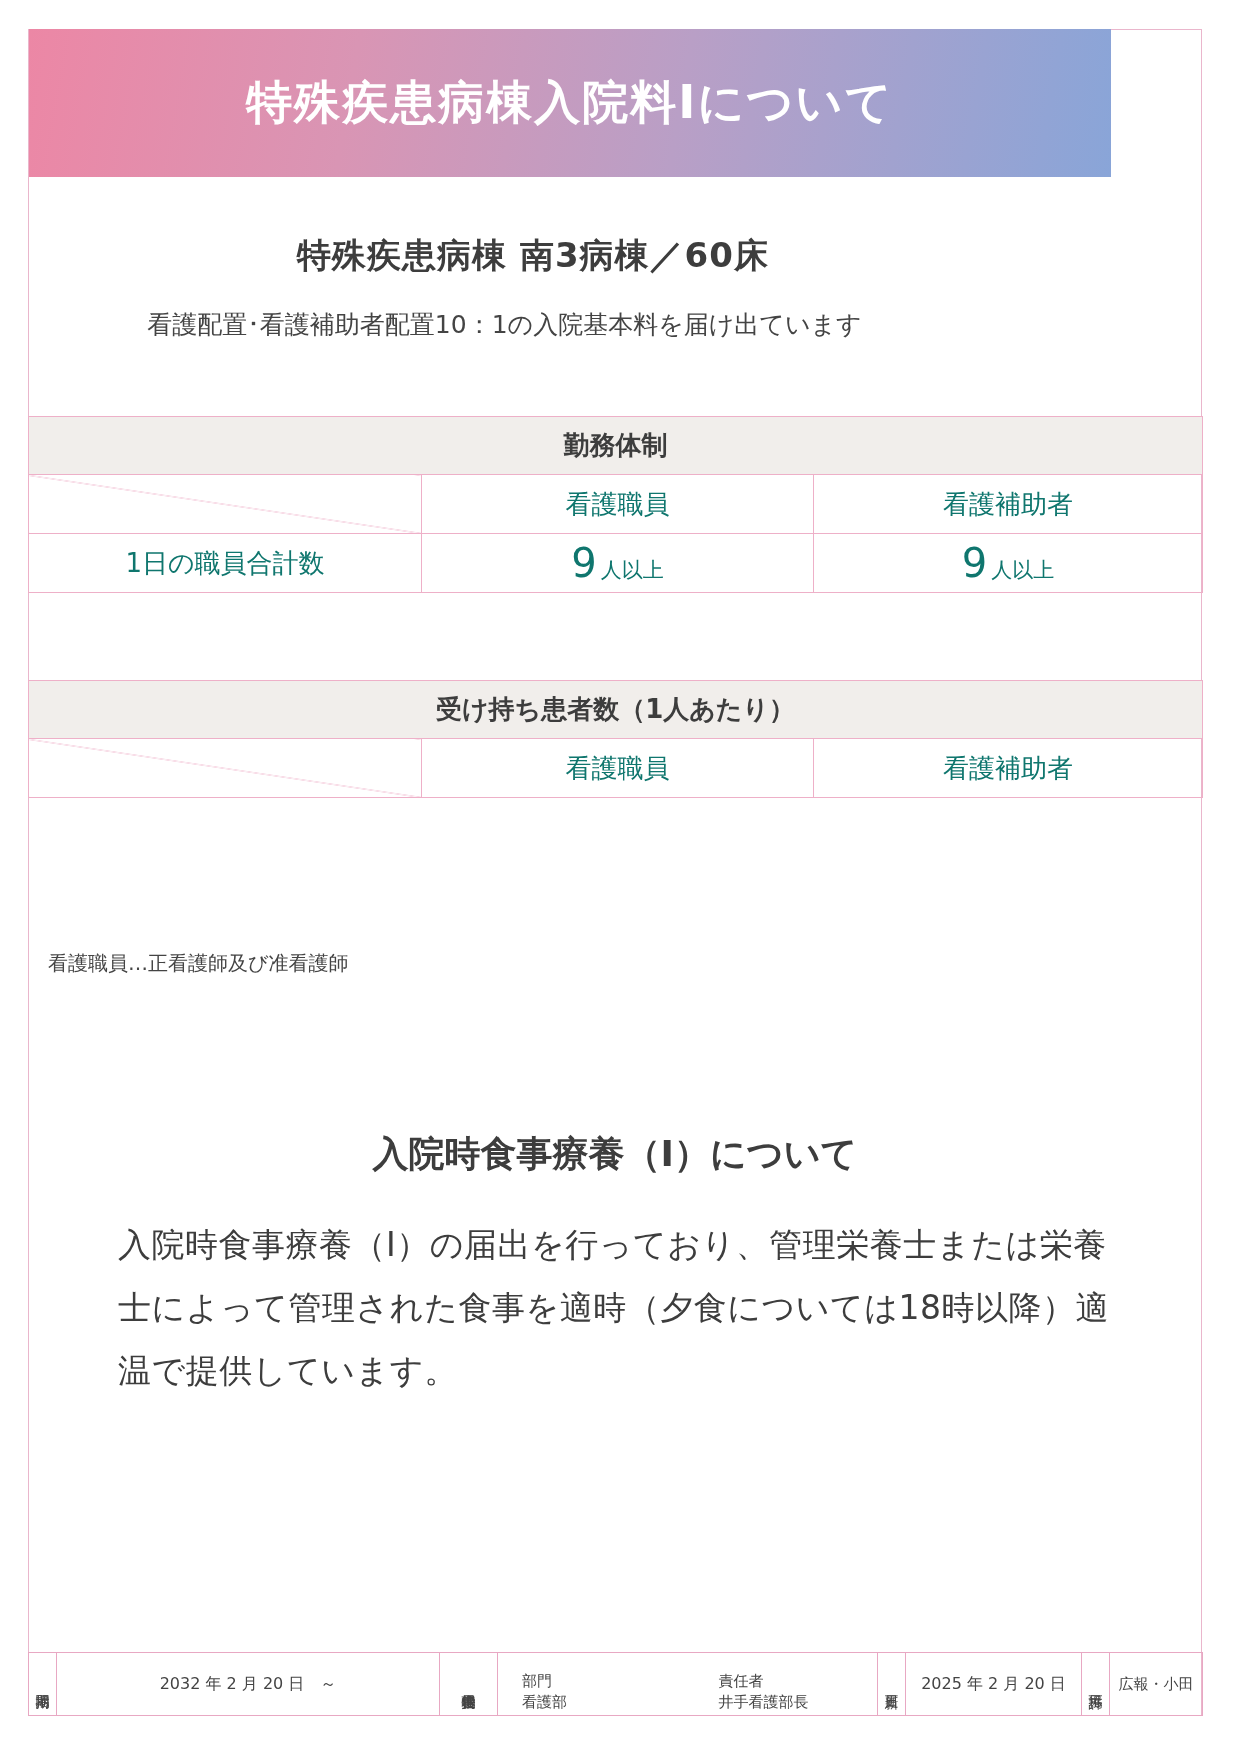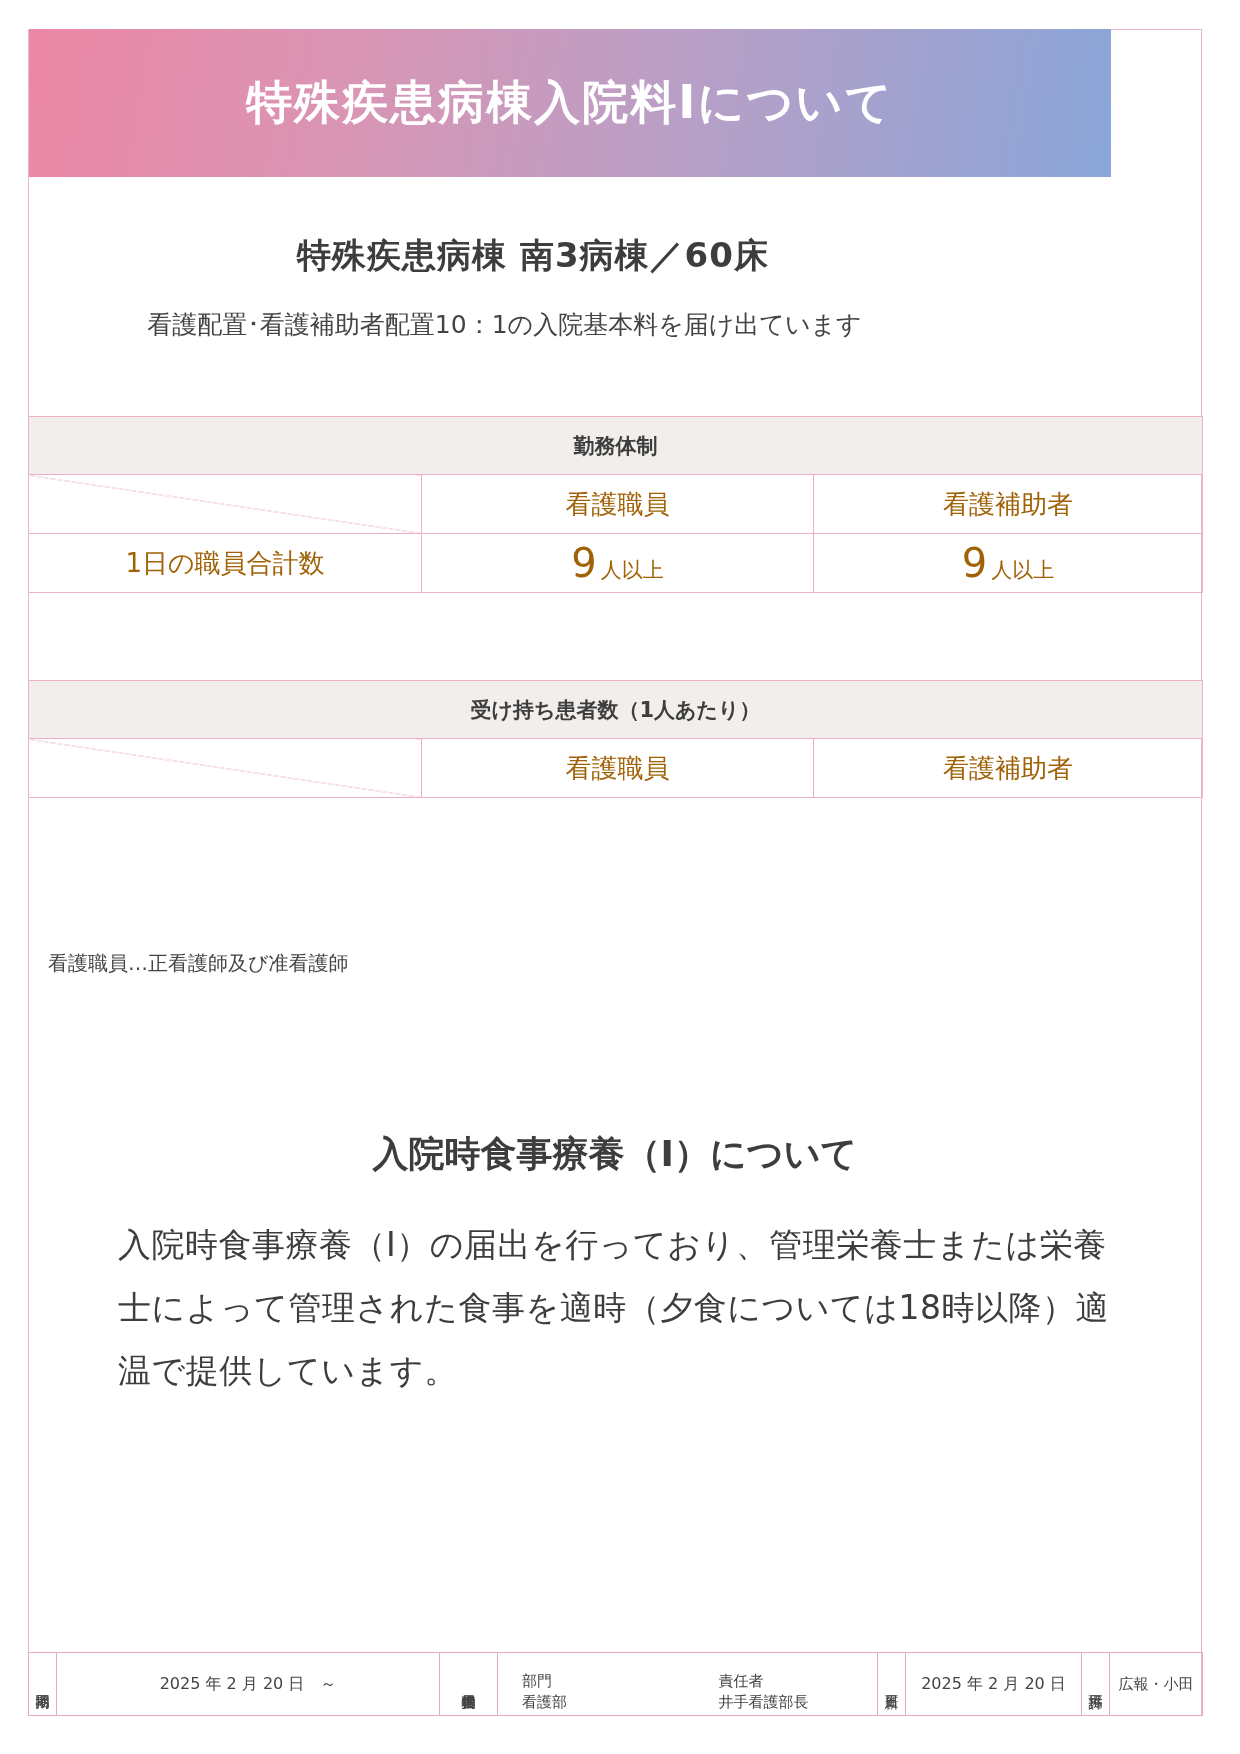--- a/index.html
+++ b/index.html
@@ -4,22 +4,22 @@
 <style>
   html, body { margin:0; padding:0; background:#ffffff; }
   body { width:1240px; height:1754px; position:relative; font-family:"DejaVu Sans","Liberation Sans",sans-serif; color:#3a3a3a; overflow:hidden; }
   .frame { position:absolute; left:28px; top:29px; width:1174px; height:1687px; border:1px solid #eab6cc; box-sizing:border-box; }
   .banner { position:absolute; left:29px; top:29px; width:1082px; height:148px;
     background:linear-gradient(100deg,#ec87a5 0%,#d995b4 30%,#b99fc6 60%,#89a5d8 100%); display:flex; align-items:center; justify-content:center; }
   .banner h1 { margin:0; color:#fff; font-size:46px; font-weight:bold; letter-spacing:2px; }
   .ward-title { position:absolute; left:28px; width:1010px; top:233px; text-align:center; font-size:34px; font-weight:bold; color:#3d3d3d; letter-spacing:1px; }
   .ward-sub { position:absolute; left:28px; width:953px; top:308px; text-align:center; font-size:25px; color:#444; }
   table.grid { position:absolute; left:28px; width:1174px; border-collapse:collapse; table-layout:fixed; }
-  table.grid td { border:1px solid #eeb0c8; height:58px; text-align:center; font-size:26px; color:#a16207; padding:0; }
-  table.grid tr.head td { background:#f1eeeb; font-weight:bold; font-size:21px; color:#3d3d3d; }
+  table.grid td { border:1px solid #eeb0c8; height:58px; text-align:center; font-size:26px; color:#0f766e; padding:0; }
+  table.grid tr.head td { background:#f1eeeb; font-weight:bold; font-size:26px; color:#3d3d3d; }
   .diag { background:linear-gradient(to bottom left, transparent calc(50% - 0.6px), #eeb0c8 50%, transparent calc(50% + 0.6px)); }
   .num { font-size:40px; }
   .unit { font-size:21px; margin-left:4px; }
   .rowlabel { text-align:left !important; padding-left:20px !important; font-size:27px !important; }
   .notes { position:absolute; left:48px; top:942px; font-size:20px; color:#444; line-height:43px; }
   .meal-title { position:absolute; left:28px; width:1174px; top:1130px; text-align:center; font-size:36px; font-weight:bold; color:#3d3d3d; }
   .meal-body { position:absolute; left:118px; top:1213px; width:1020px; font-size:33px; line-height:63px; color:#3d3d3d; letter-spacing:0.5px; }
   table.footer { position:absolute; left:28px; top:1652px; width:1174px; height:64px; border-collapse:collapse; table-layout:fixed; }
   table.footer td { border:1px solid #e8a8c3; font-size:16px; color:#444; padding:0; vertical-align:middle; }
   .vlabel { writing-mode:vertical-rl; text-orientation:upright; font-size:14px; line-height:15px; letter-spacing:0; margin:0 auto; }
@@ -95,21 +95,21 @@
     <col style="width:28px">
       <col style="width:176px">
       <col style="width:28px">
       <col style="width:93px">
   </colgroup>
   <tbody>
       <tr>
     <td class="vcell">
           <div class="vlabel">掲示期間</div>
         </td>
-    <td style="text-align:center">2025 年 2 月 20 日　～</td>
+    <td style="text-align:center">2032 年 2 月 20 日　～</td>
     <td class="vcell">
           <div class="vlabel" style="height:60px">掲示物管理責任</div>
         </td>
     <td>
       <div style="display:flex;">
         <div class="two" style="width:185px">
           <div>部門</div>
           <div>看護部</div>
         </div>
         <div class="two" style="width:170px">

